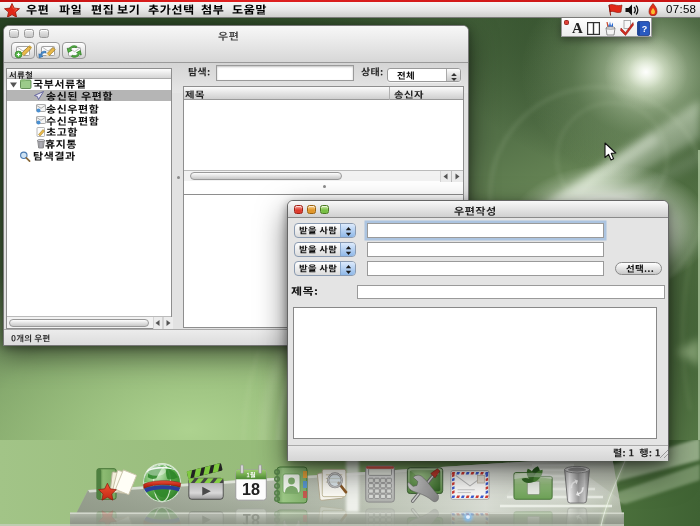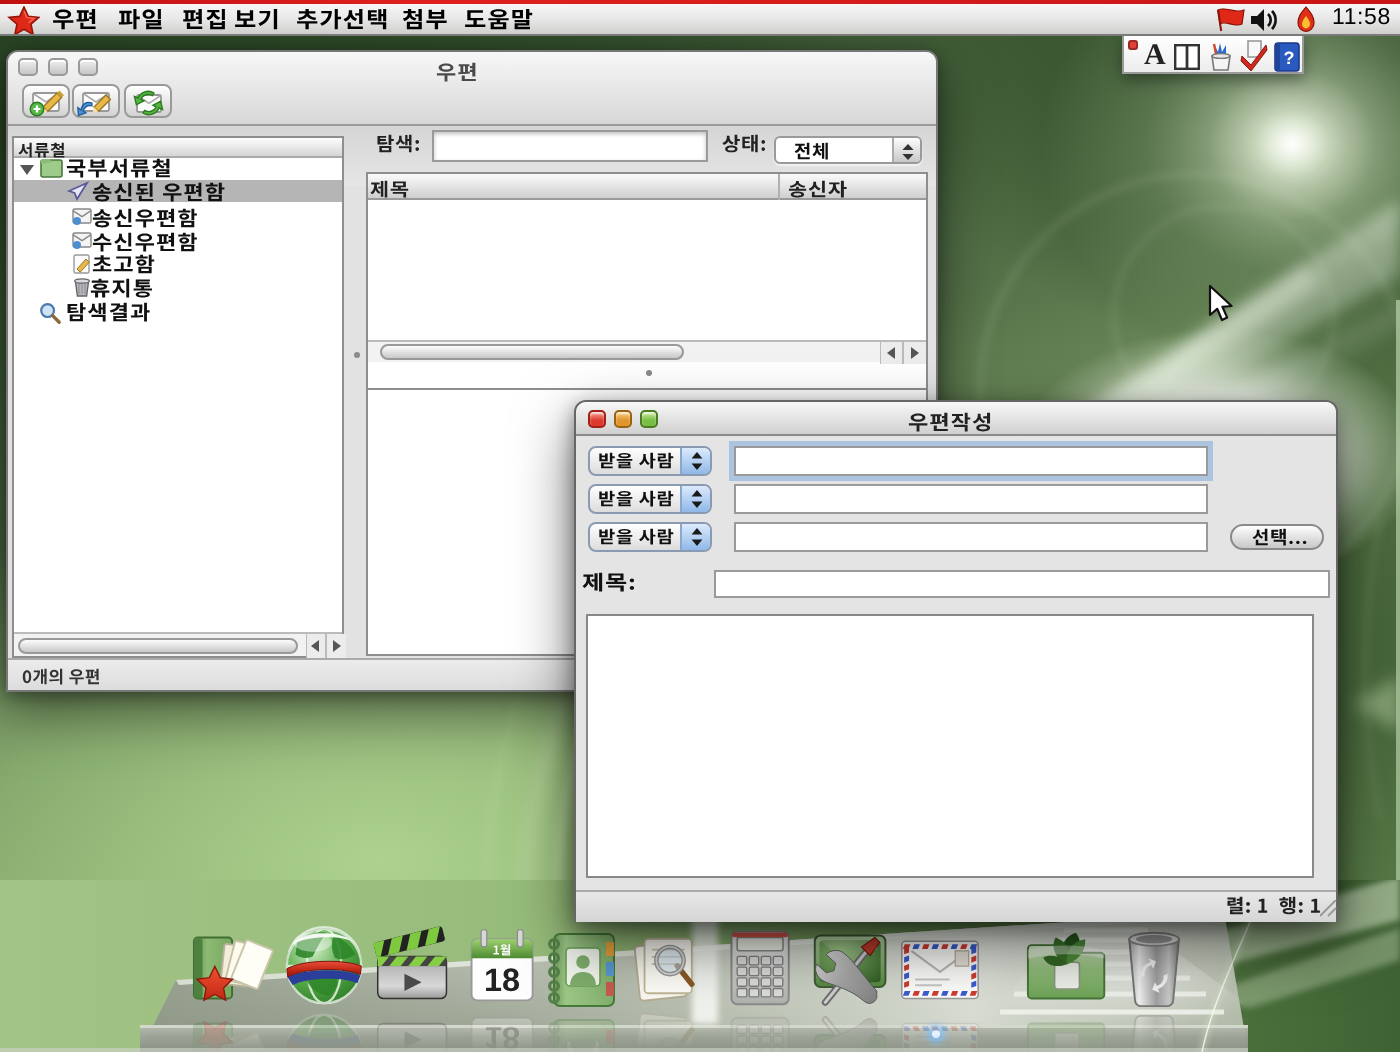--- a/index.html
+++ b/index.html
@@ -854,16 +854,16 @@
 <path d="M1,2 L2.6,12.5" stroke="#8a1208" stroke-width="1"></path>
 </svg>
 <svg class="abs" style="left:625px;top:3.5px" width="15" height="12">
 <path d="M0.5,4 h3 l3.5,-3.5 v11 L3.5,8 h-3 Z" fill="#111"></path>
 <path d="M9,3 a4,4 0 0 1 0,6 M11,1.5 a6.5,6.5 0 0 1 0,9" fill="none" stroke="#111" stroke-width="1.3"></path>
 </svg>
 <svg class="abs" style="left:648px;top:3px" width="10" height="13">
 <path d="M5,0.5 C7,3 9,5 9,8.5 A4,4.2 0 0 1 1,8.5 C1,5 3,3 5,0.5 Z" fill="#e03018" stroke="#8a1208" stroke-width="0.6"></path>
 <path d="M5,5 C6,6.5 7,7.5 7,9 A2,2.2 0 0 1 3,9 C3,7.5 4,6.5 5,5 Z" fill="#f8c030"></path>
 </svg>
-<div class="abs" style="left:666px;top:3px;font-size:11.5px;color:#000;letter-spacing:0.3px">11:58</div>
+<div class="abs" style="left:666px;top:3px;font-size:11.5px;color:#000;letter-spacing:0.3px">07:58</div>
 <svg class="abs" style="left:603px;top:141.5px" width="14" height="20">
 <path d="M2,1 L2,15.5 L5.6,12.4 L8,18 L10.6,16.8 L8.2,11.4 L12.8,11 Z" fill="#fff" stroke="#111" stroke-width="1.1" stroke-linejoin="round"></path>
 </svg>
 </div>
 </body></html>

